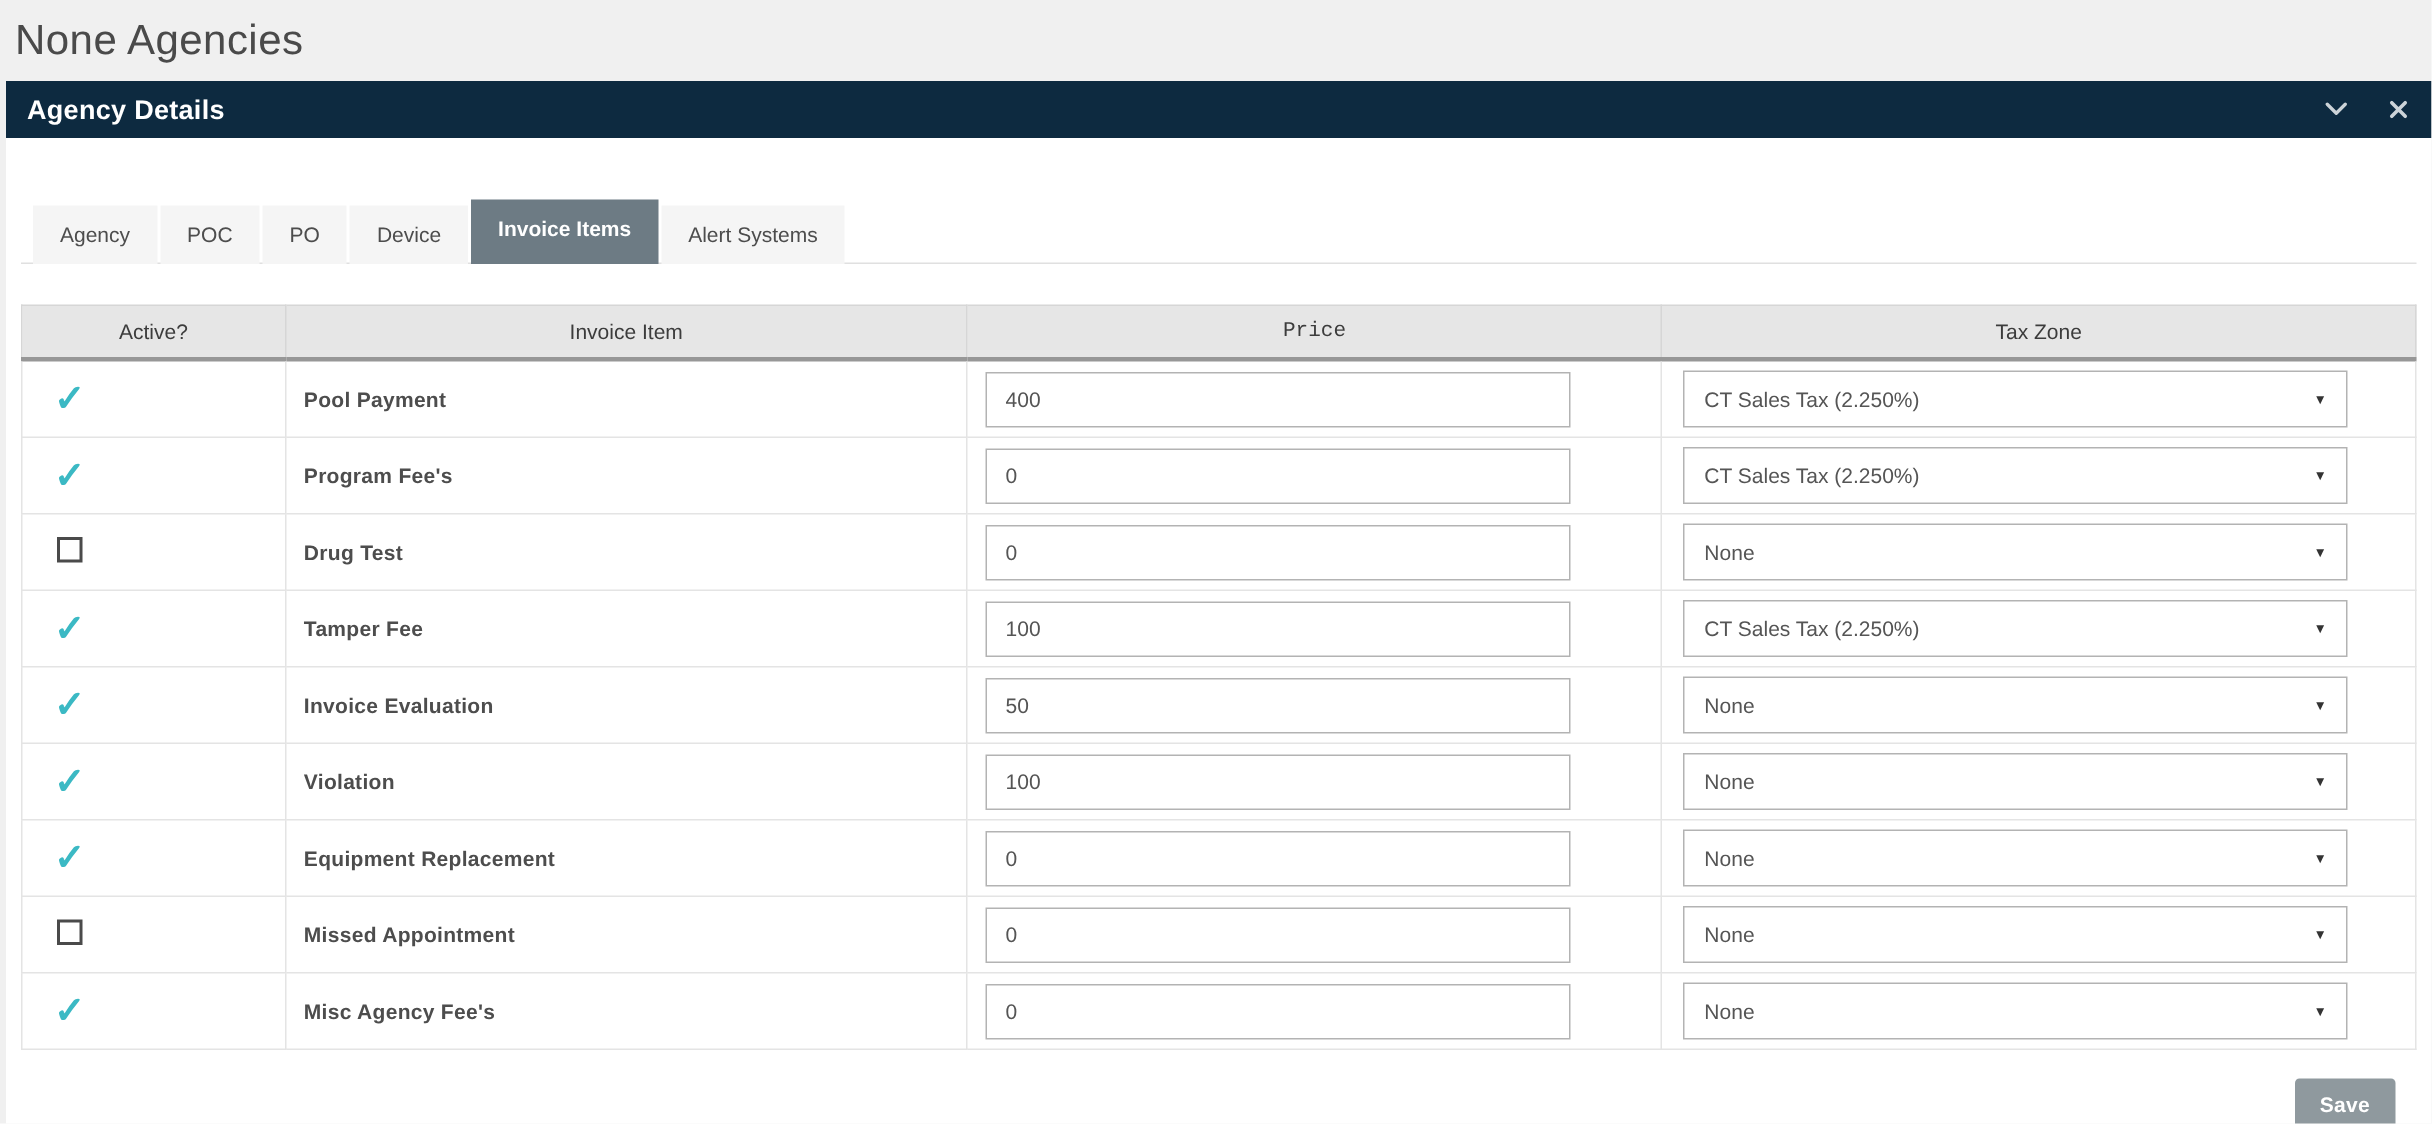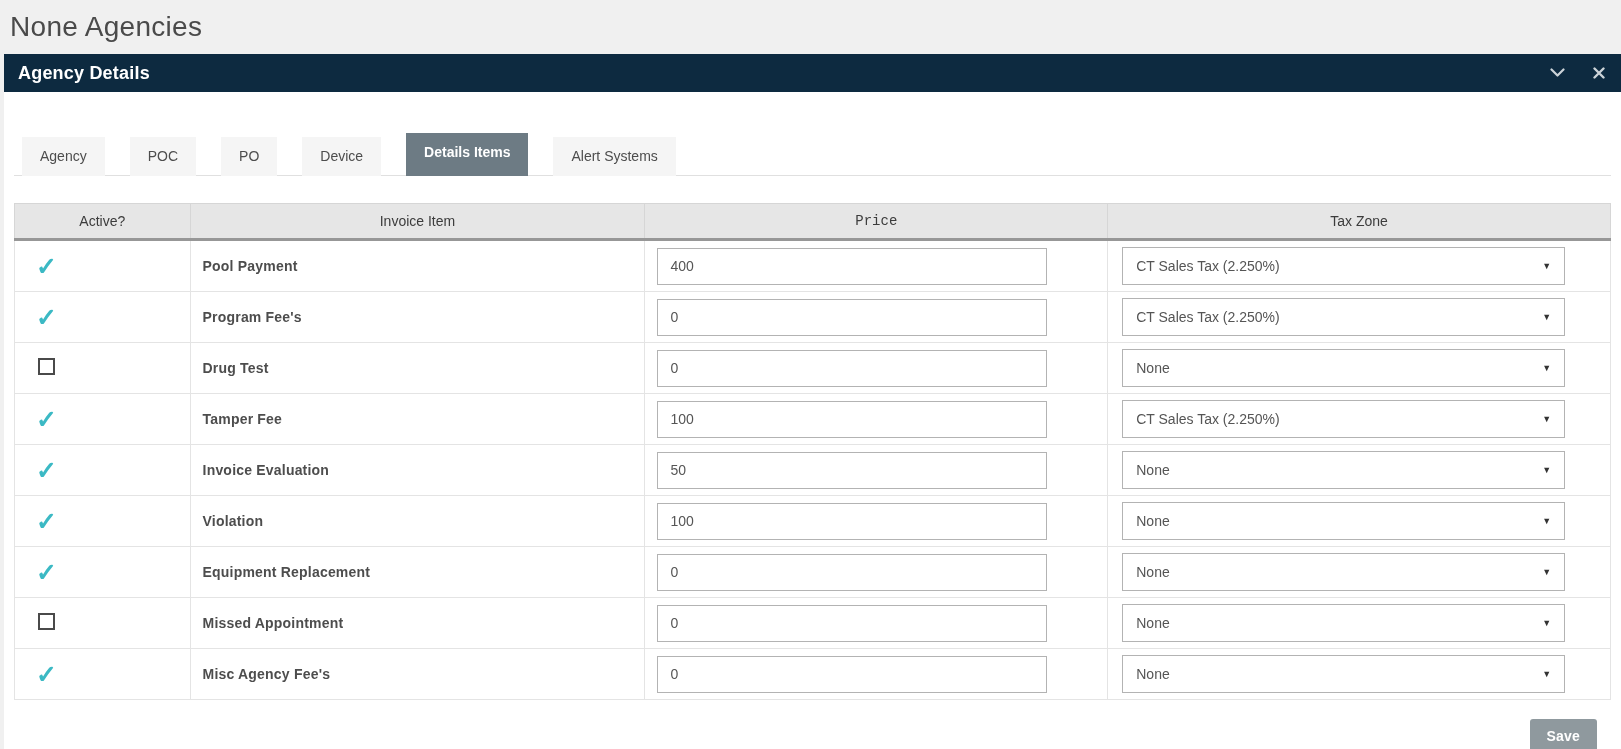--- a/index.html
+++ b/index.html
@@ -47,21 +47,21 @@
   }
   .icon-btn svg { display: block; }
   .panel-body {
     background: #ffffff;
     height: 661px;
     padding: 41px 10px 0 10px;
   }
   .tabs {
     display: flex;
     align-items: flex-end;
-    gap: 25px;
+    gap: 2px;
     border-bottom: 1px solid #e0e0e0;
     padding-left: 8px;
   }
   .tab {
     background: #f5f5f5;
     color: #4d4d4d;
     font-size: 14px;
     padding: 11px 18px 12px 18px;
     cursor: pointer;
     white-space: nowrap;
@@ -188,21 +188,21 @@
       </button>
     </span>
   </div>
 
   <div class="panel-body">
     <div class="tabs" id="tabs">
         <div class="tab">Agency</div>
         <div class="tab">POC</div>
         <div class="tab">PO</div>
         <div class="tab">Device</div>
-        <div class="tab active">Details Items</div>
+        <div class="tab active">Invoice Items</div>
         <div class="tab">Alert Systems</div>
       </div>
 
     <div class="table-wrap">
       <table class="invoice-table">
         <thead>
           <tr>
             <th class="col-active">Active?</th>
             <th class="col-item">Invoice Item</th>
             <th class="col-price">Price</th>

